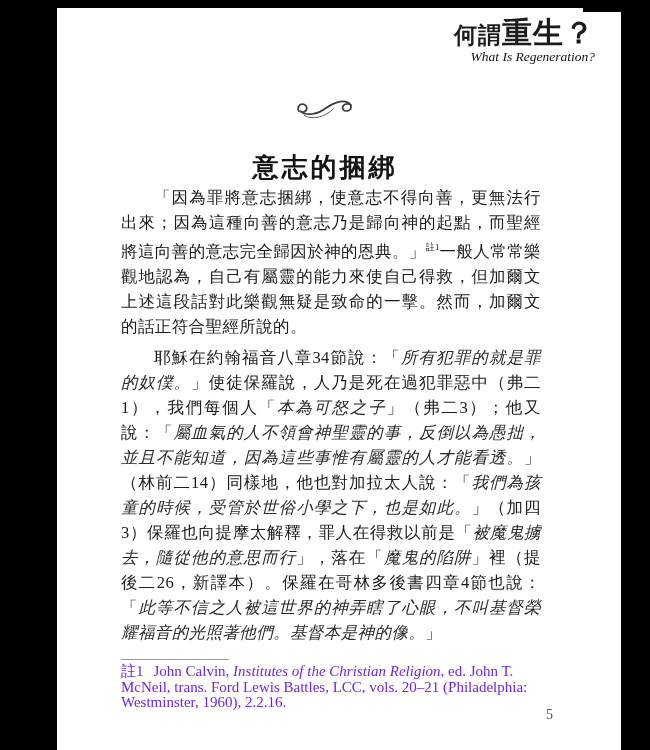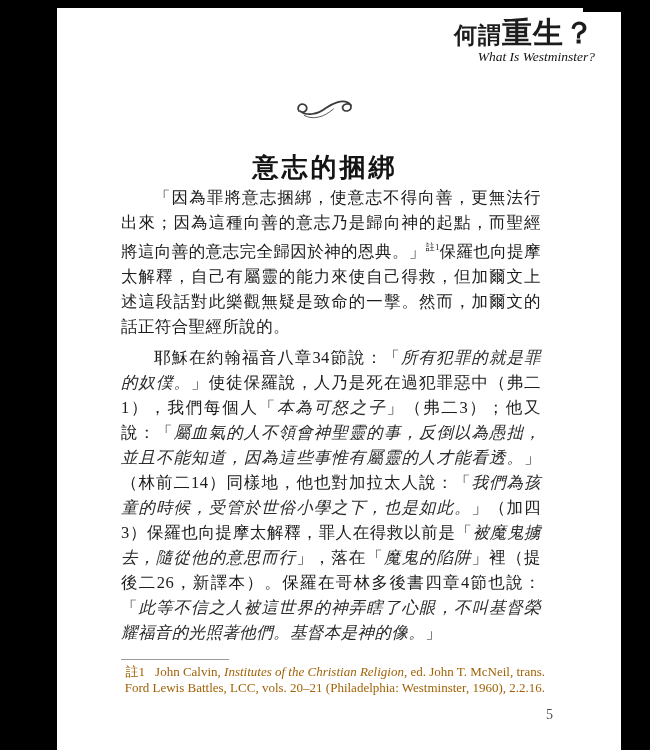--- a/index.html
+++ b/index.html
@@ -116,24 +116,24 @@
     left: 64px;
     width: 424px;
   }
   .footnote-divider {
     width: 108px;
     height: 0;
     border-top: 1px solid #9a9a9a;
     margin-bottom: 4px;
   }
   .footnote-text {
-    font-size: 13px;
+    font-size: 15px;
     line-height: 15.5px;
-    color: #a16207;
-    text-align: right;
+    color: #6d28d9;
+    text-align: left;
   }
   .footnote-label {
     margin-right: 10px;
   }
   
   .page-number {
     position: absolute;
     top: 699px;
     right: 68px;
     font-size: 14px;
@@ -145,36 +145,36 @@
 
 <div class="stage">
   <div class="book-page">
 
     <div class="scan-edge-top-right"></div>
 
     <div class="running-head">
       <div>
         <span class="title-prefix">何謂</span><span class="title-main">重生？</span>
       </div>
-      <div class="running-subtitle">What Is Westminster?</div>
+      <div class="running-subtitle">What Is Regeneration?</div>
     </div>
 
     <div class="ornament-wrap">
       <span>
         <svg width="60" height="28" viewBox="0 0 64 28" fill="none" stroke="#3c3c3c" stroke-linecap="round">
           <path d="M4 17 C2 13, 5 9, 9 10 C13 11, 14 16, 10 18 C8 19, 6 18, 5 17 C12 23, 24 21, 33 14 C40 9, 50 5, 56 8 C61 10, 61 16, 56 17 C52 18, 49 14, 52 11 C54 9, 58 9, 60 11" stroke-width="1.8"></path>
           <path d="M10 22 C19 27, 31 24, 41 15" stroke-width="0.9"></path>
         </svg>
       </span>
     </div>
 
     <div class="section-heading">意志的捆綁</div>
 
     <div class="body-text">
-      <p><span>「因為罪將意志捆綁，使意志不得向善，更無法行出來；因為這種向善的意志乃是歸向神的起點，而聖經將這向善的意志完全歸因於神的恩典。」</span><span class="run-sup">註1</span><span>保羅也向提摩太解釋，自己有屬靈的能力來使自己得救，但加爾文上述這段話對此樂觀無疑是致命的一擊。然而，加爾文的話正符合聖經所說的。</span></p>
+      <p><span>「因為罪將意志捆綁，使意志不得向善，更無法行出來；因為這種向善的意志乃是歸向神的起點，而聖經將這向善的意志完全歸因於神的恩典。」</span><span class="run-sup">註1</span><span>一般人常常樂觀地認為，自己有屬靈的能力來使自己得救，但加爾文上述這段話對此樂觀無疑是致命的一擊。然而，加爾文的話正符合聖經所說的。</span></p>
       <p><span>耶穌在約翰福音八章34節說：「</span><span class="run-kai">所有犯罪的就是罪的奴僕。</span><span>」使徒保羅說，人乃是死在過犯罪惡中（弗二1），我們每個人「</span><span class="run-kai">本為可怒之子</span><span>」（弗二3）；他又說：「</span><span class="run-kai">屬血氣的人不領會神聖靈的事，反倒以為愚拙，並且不能知道，因為這些事惟有屬靈的人才能看透。</span><span>」（林前二14）同樣地，他也對加拉太人說：「</span><span class="run-kai">我們為孩童的時候，受管於世俗小學之下，也是如此。</span><span>」（加四3）保羅也向提摩太解釋，罪人在得救以前是「</span><span class="run-kai">被魔鬼擄去，隨從他的意思而行</span><span>」，落在「</span><span class="run-kai">魔鬼的陷阱</span><span>」裡（提後二26，新譯本）。保羅在哥林多後書四章4節也說：「</span><span class="run-kai">此等不信之人被這世界的神弄瞎了心眼，不叫基督榮耀福音的光照著他們。基督本是神的像。</span><span>」</span></p>
     </div>
 
     <div class="footnote-block">
       <div class="footnote-divider"></div>
       <div class="footnote-text">
         <span class="footnote-label">註1</span><span><span>John Calvin, </span><span class="run-italic">Institutes of the Christian Religion</span><span>, ed. John T. McNeil, trans. Ford Lewis Battles, LCC, vols. 20–21 (Philadelphia: Westminster, 1960), 2.2.16.</span></span>
       </div>
     </div>
 

